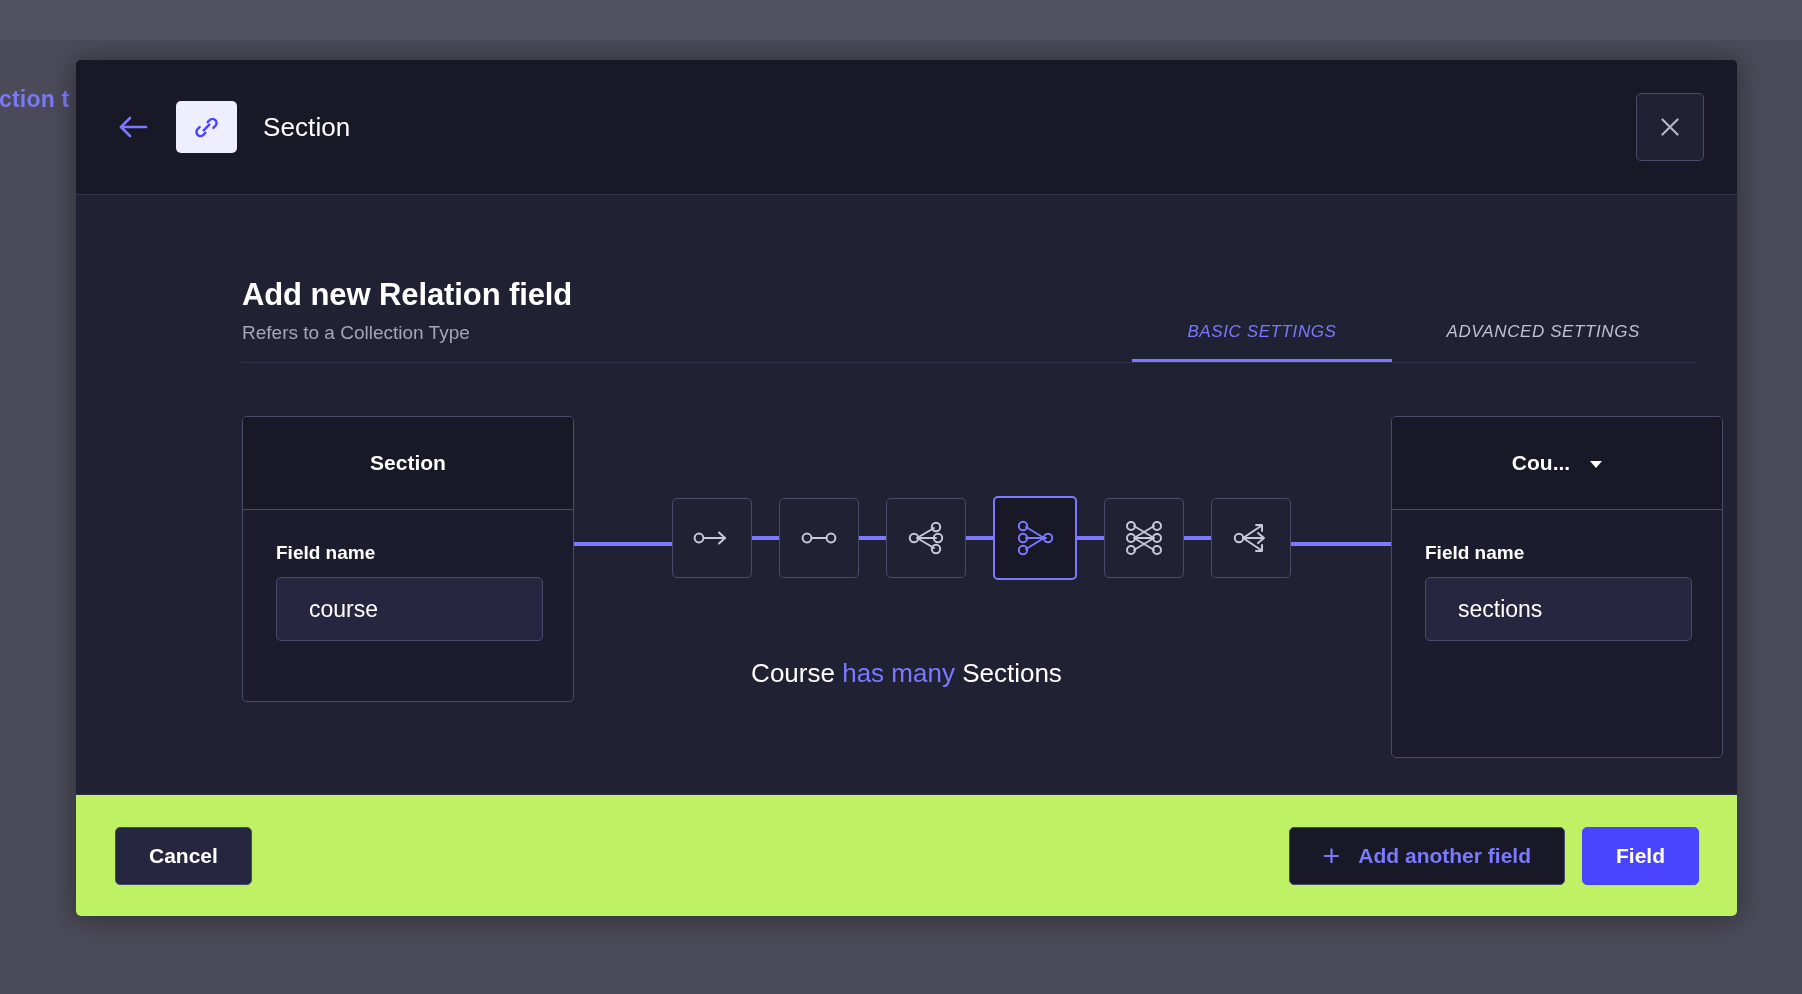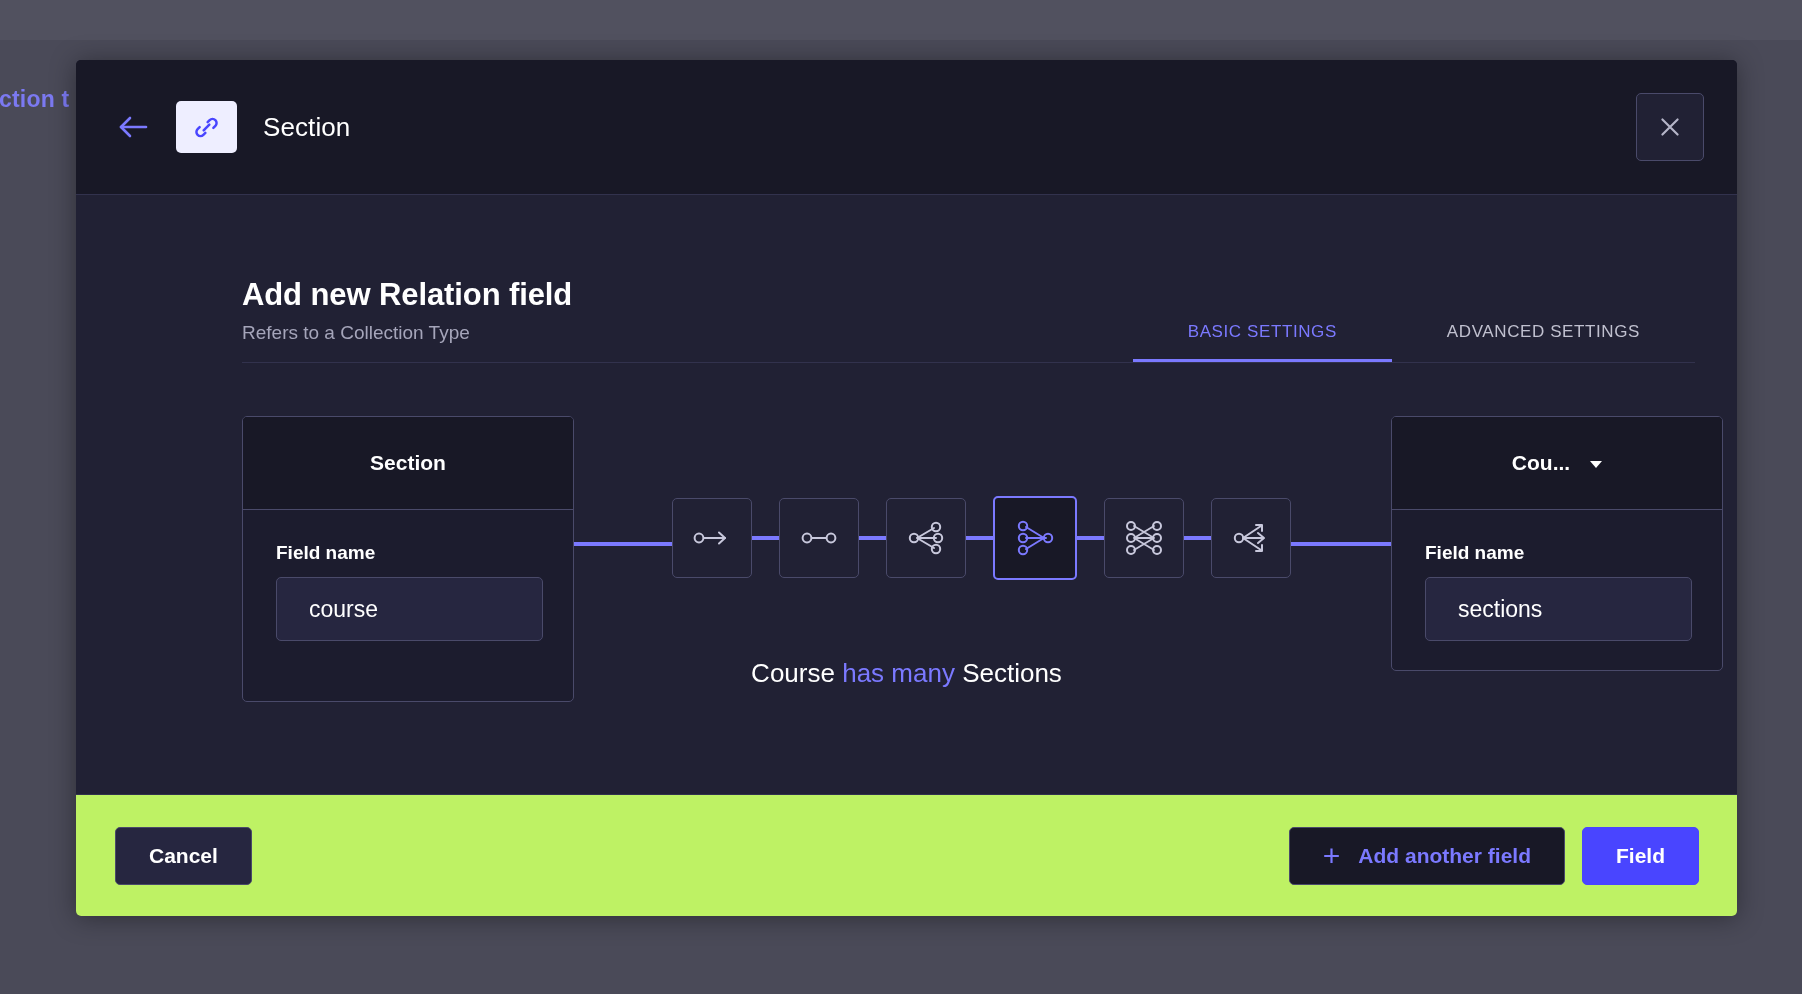--- a/index.html
+++ b/index.html
@@ -86,38 +86,39 @@
   .sub-title {
     font-size: 19px; color: #a5a5ba; margin-top: 9px;
   }
   .tabs { display: flex; align-items: flex-end; gap: 0; }
   .tab {
     font-size: 17px; letter-spacing: .6px; font-weight: 400;
     padding: 0 55px 17px 55px;
     color: #c0c0cf; cursor: pointer;
     border-bottom: 3px solid transparent;
     white-space: nowrap;
+    font-style: italic;
   }
   .tab.active { color: #7b79ff; border-bottom-color: #7b79ff; }
 
   
   .diagram {
     position: relative;
     height: 380px;
     margin-top: 33px;
   }
   .card {
     position: absolute;
     border: 1px solid #4a4a6a;
     border-radius: 5px;
     background: #1c1c2e;
     overflow: hidden;
   }
   .card-left  { left: 166px;  top: 20px; width: 332px; height: 286px; }
-  .card-right { left: 1315px; top: 20px; width: 332px; height: 255px; }
+  .card-right { left: 1315px; top: 20px; width: 332px; height: 342px; }
   .card-head {
     height: 93px;
     background: #181826;
     border-bottom: 1px solid #4a4a6a;
     display: flex; align-items: center; justify-content: center;
     gap: 20px;
   }
   .card-head-title {
     font-size: 21px; font-weight: 700; color: #ffffff;
   }

